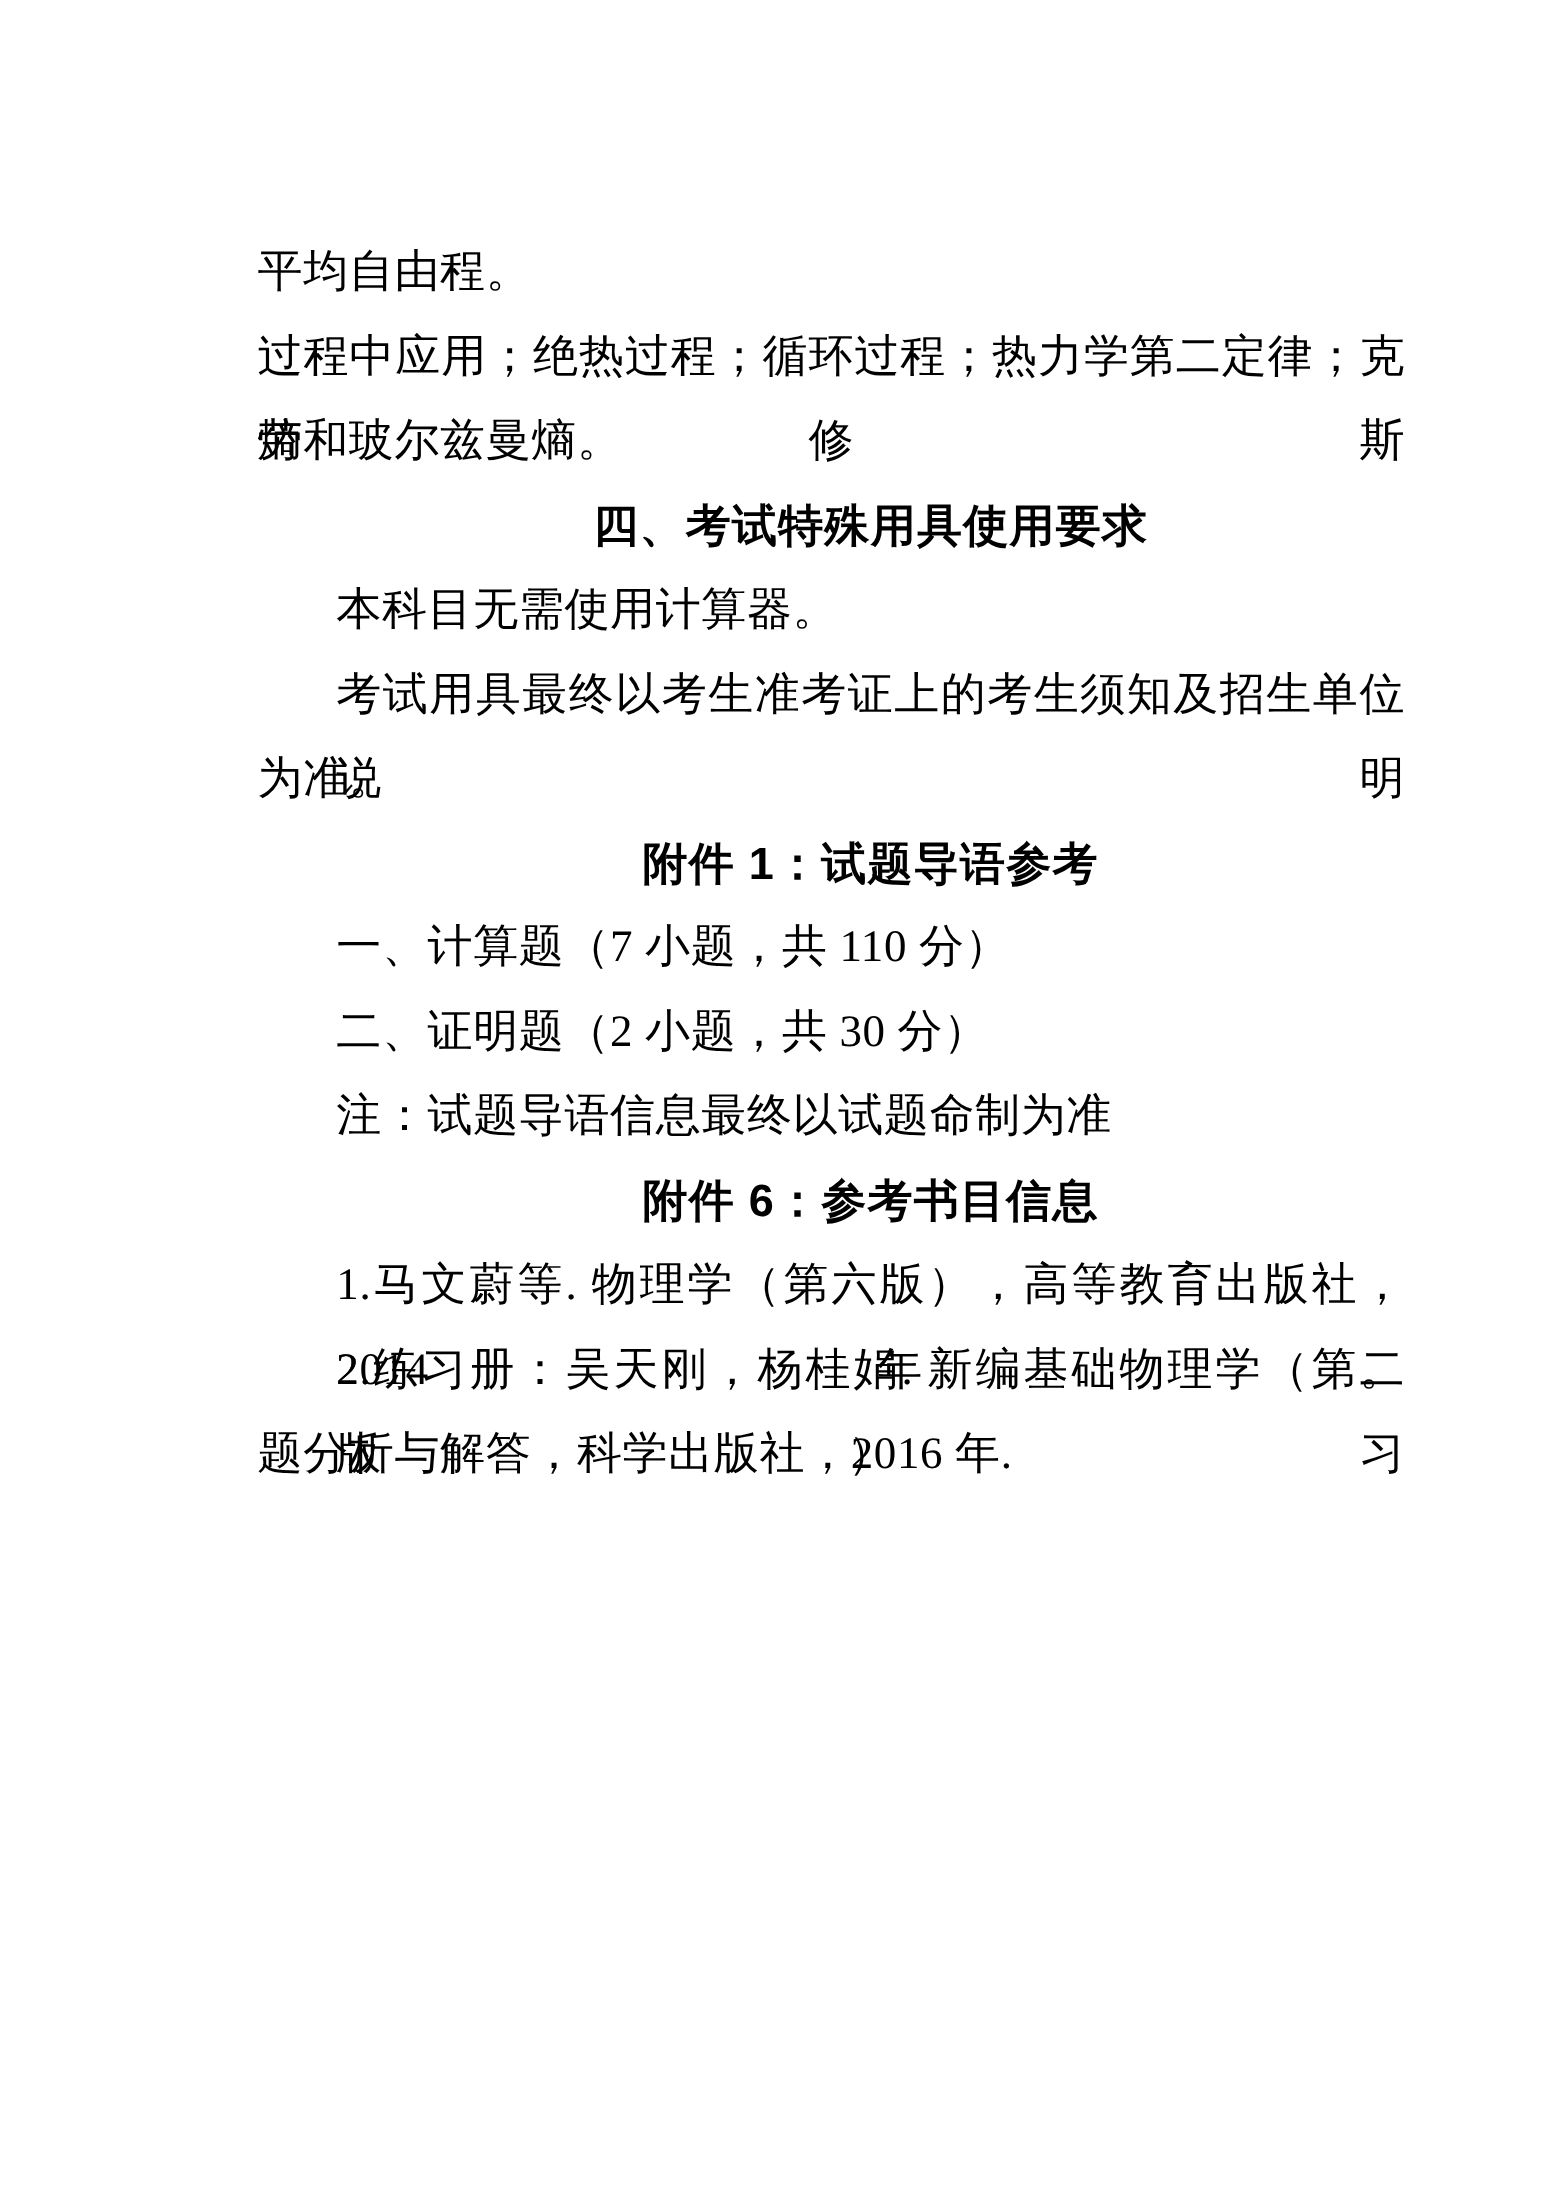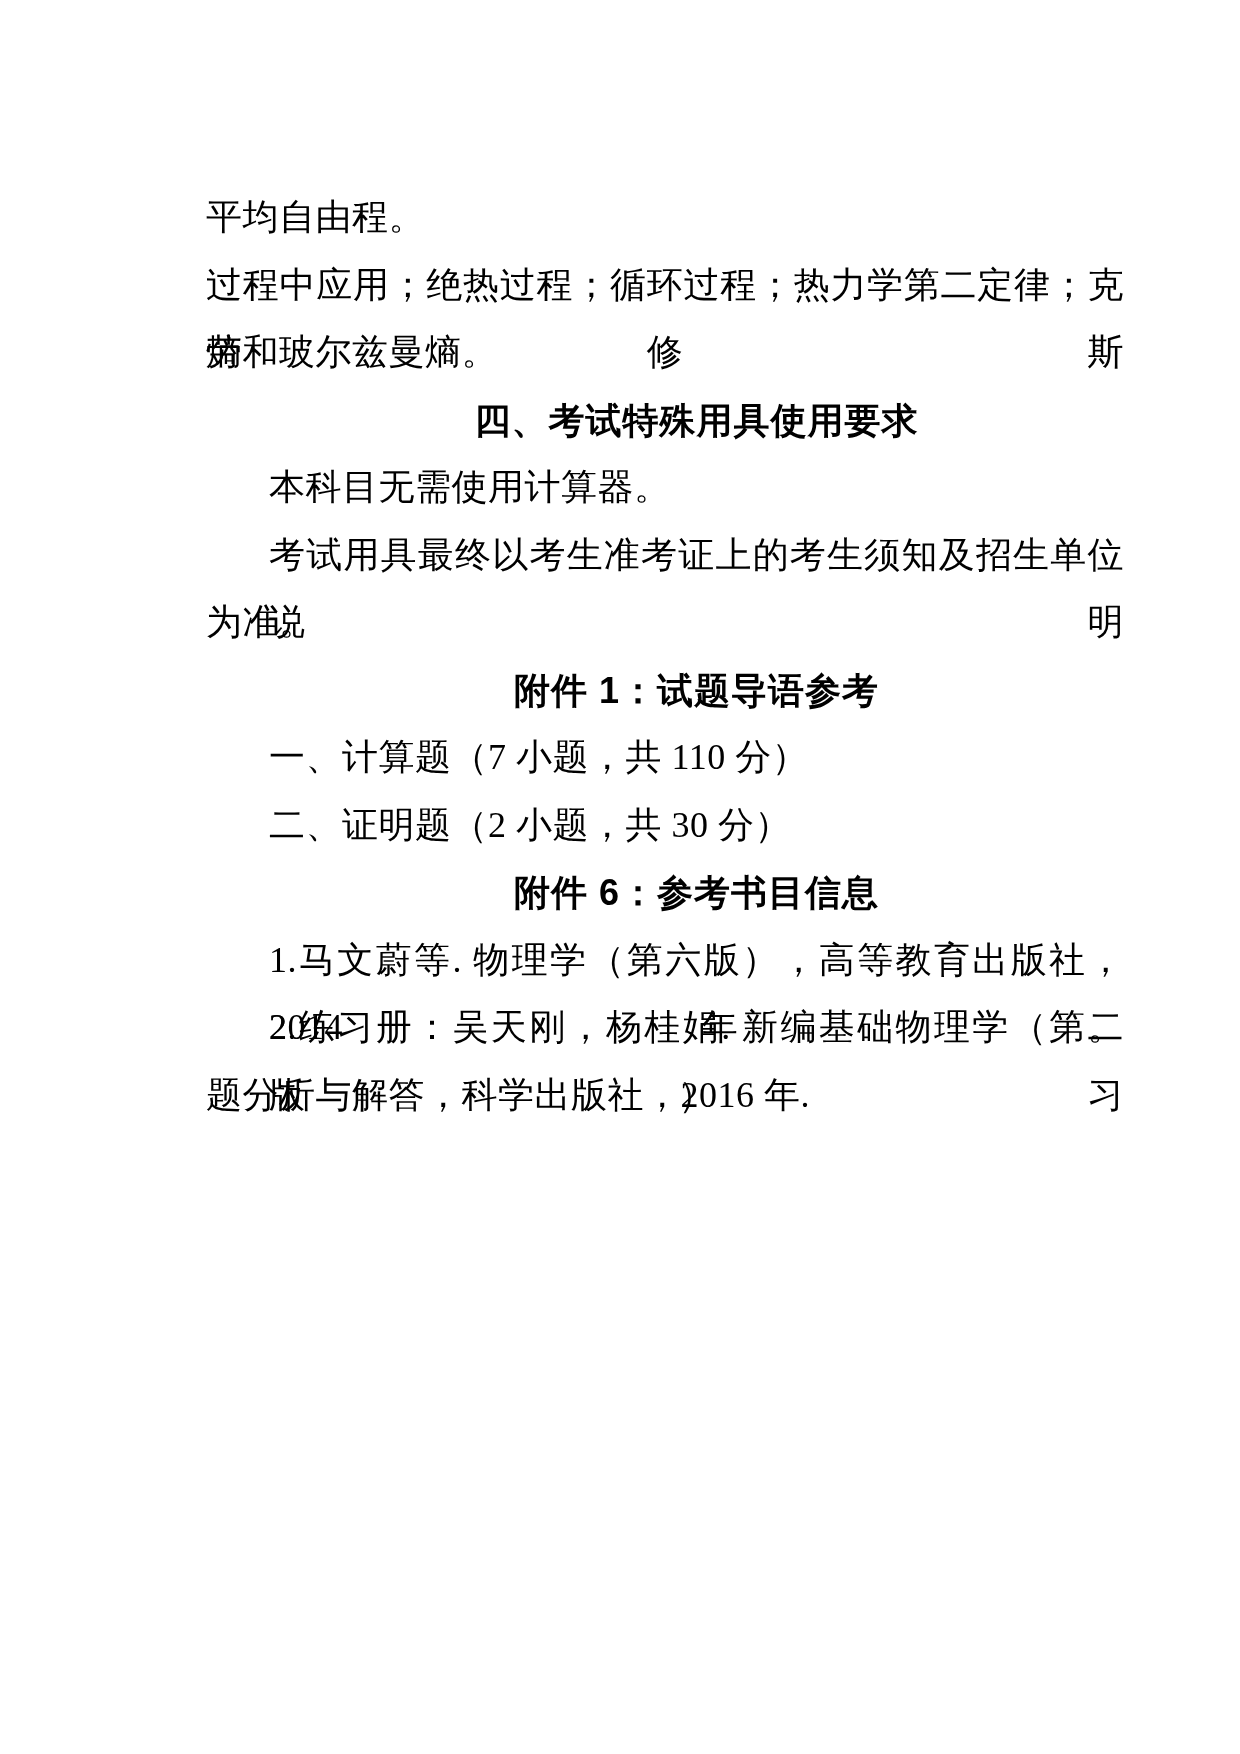--- a/index.html
+++ b/index.html
@@ -54,18 +54,19 @@
       <div class="line">平均自由程。</div>
       <div class="line justify">过程中应用；绝热过程；循环过程；热力学第二定律；克劳修斯</div>
       <div class="line">熵和玻尔兹曼熵。</div>
       <div class="line indent bold">四、考试特殊用具使用要求</div>
       <div class="line indent">本科目无需使用计算器。</div>
       <div class="line indent justify">考试用具最终以考生准考证上的考生须知及招生单位说明</div>
       <div class="line">为准。</div>
       <div class="line indent bold">附件 1：试题导语参考</div>
       <div class="line indent">一、计算题（7 小题，共 110 分）</div>
       <div class="line indent">二、证明题（2 小题，共 30 分）</div>
+      <div class="line indent">注：试题导语信息最终以试题命制为准</div>
       <div class="line indent bold">附件 6：参考书目信息</div>
       <div class="line indent justify">1.马文蔚等. 物理学（第六版），高等教育出版社，2014 年。</div>
       <div class="line indent justify">2.练习册：吴天刚，杨桂娟. 新编基础物理学（第二版）习</div>
       <div class="line">题分析与解答，科学出版社，2016 年.</div>
     </div>
 </div>
 
 </body></html>

